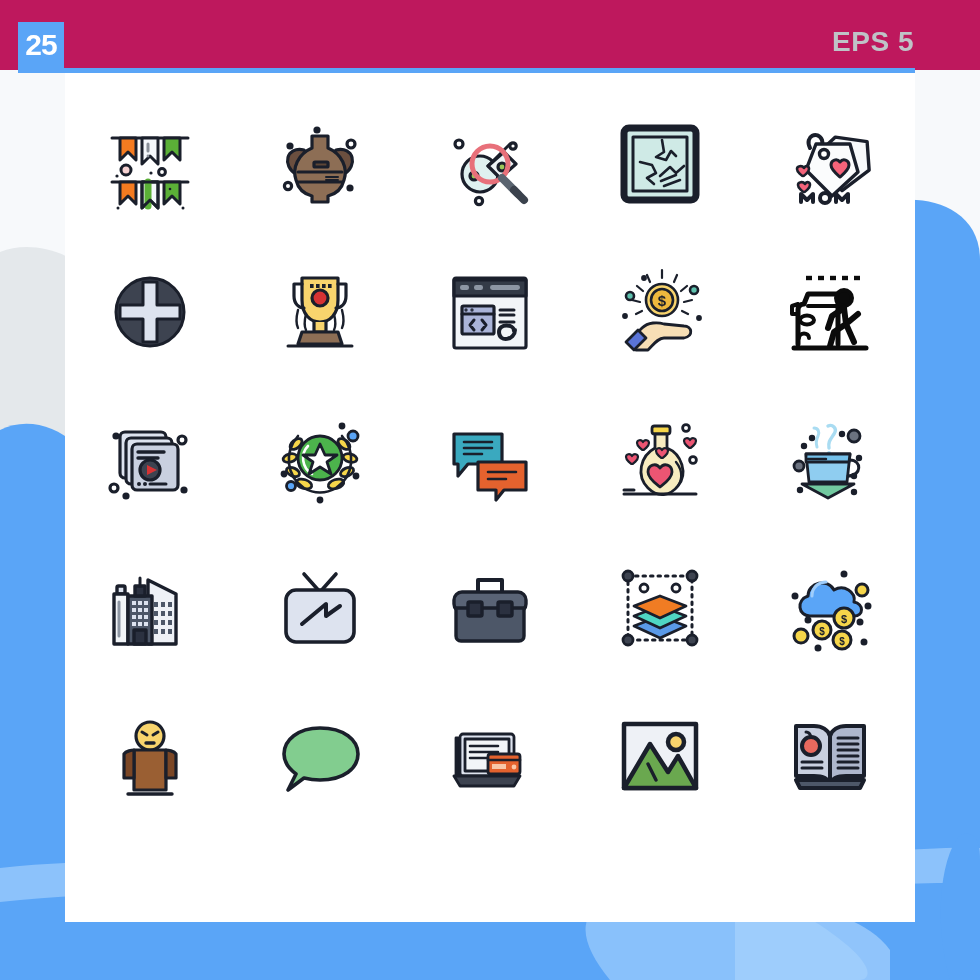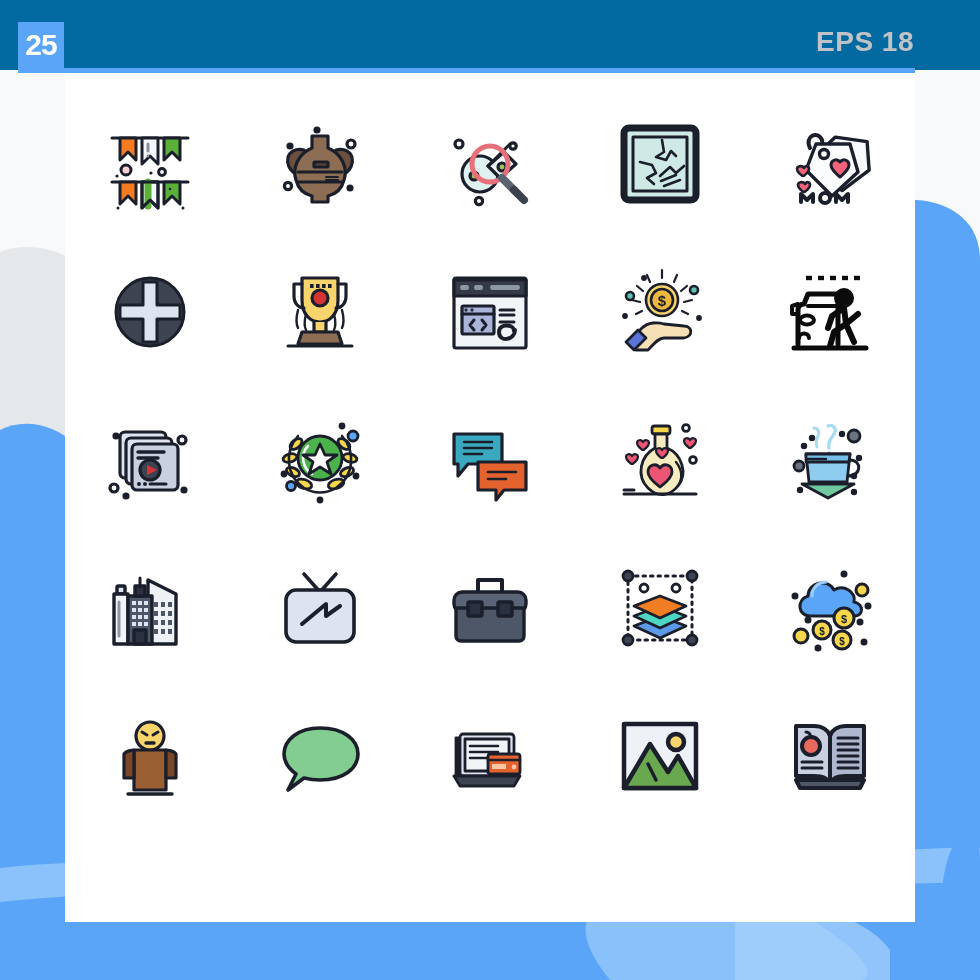--- a/index.html
+++ b/index.html
@@ -25,21 +25,21 @@
     left: 65px; top: 70px;
     width: 850px; height: 852px;
     background: #ffffff;
   }
 
   
   #header {
     position: absolute;
     left: 0; top: 0;
     width: 980px; height: 70px;
-    background: #0369a1;
+    background: #be185d;
   }
   #count-badge {
     position: absolute;
     left: 18px; top: 22px;
     width: 46px; height: 46px;
     background: #5aa5f7;
     color: #ffffff;
     font-size: 30px;
     font-weight: bold;
     line-height: 46px;
@@ -107,21 +107,21 @@
       <path d="M735 915 C 790 898, 860 910, 890 950 L 890 980 L 735 980 Z" fill="#a7d1fc" opacity="0.7"></path>
 
       <path d="M960 835 C 975 830, 980 840, 980 860 L 980 980 L 950 980 C 935 930, 938 860, 960 835 Z" fill="#5aa5f7"></path>
     </svg>
   </div>
 
   <div id="card"></div>
 
   <div id="header">
     <div id="count-badge">25</div>
-    <div id="eps">EPS 18</div>
+    <div id="eps">EPS 5</div>
     <div id="header-rule"></div>
   </div>
 
   <div id="grid">
 
     <div class="cell">
       <svg width="92" height="92" viewBox="0 0 92 92">
         <g stroke="#1a1f2b" stroke-width="3" stroke-linecap="round" stroke-linejoin="round" fill="none">
           <line x1="8" y1="20" x2="84" y2="20"></line>
           <path d="M16 20 L16 42 L24 34 L32 42 L32 20 Z" fill="#f47b20"></path>

